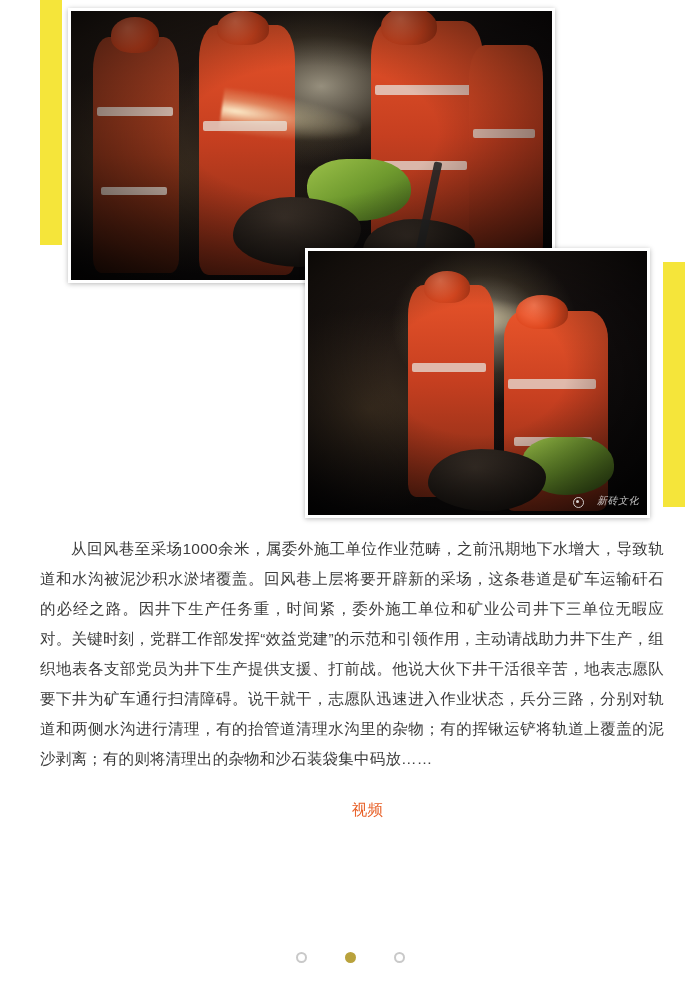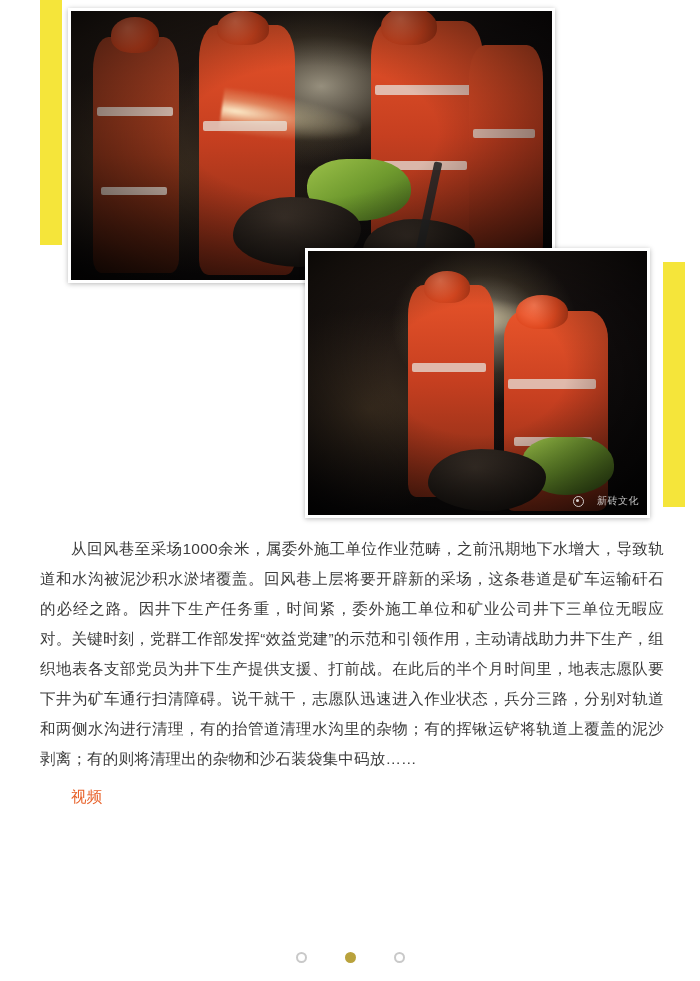--- a/index.html
+++ b/index.html
@@ -114,22 +114,23 @@
     pointer-events: none;
   }
   .watermark {
     position: absolute;
     right: 8px;
     bottom: 7px;
     color: rgba(235,235,235,0.82);
     font-size: 10px;
     letter-spacing: 0.5px;
     display: flex;
-    align-items: center;
+    align-items: flex-end;
     gap: 13px;
+    font-style: italic;
   }
   .watermark .wm-dot {
     display: inline-block;
     width: 9px;
     height: 9px;
     border-radius: 50%;
     border: 1px solid rgba(235,235,235,0.85);
     position: relative;
   }
   .watermark .wm-dot::after {
@@ -153,26 +154,27 @@
   .para {
     margin: 0 0 2px 0;
     font-size: 15.5px;
     line-height: 30px;
     color: #3b3b3b;
     text-align: justify;
     text-indent: 2em;
     letter-spacing: 0.2px;
   }
   .label-video {
-    margin: 8px 0 0 0;
+    margin: 21px 0 0 0;
     font-size: 15.5px;
     line-height: 30px;
     color: #e8622a;
     text-indent: 2em;
     letter-spacing: 0.2px;
+    text-align: center;
   }
 
   
   .dots {
     position: absolute;
     left: 0;
     right: 0;
     top: 952px;
     display: flex;
     justify-content: center;
@@ -251,21 +253,21 @@
 
       <div class="dark-vig"></div>
       <div class="watermark">
         <span class="wm-dot"></span>
         <span>新砖文化</span>
       </div>
     </div>
   </div>
 
   <div class="article">
-    <p class="para">从回风巷至采场1000余米，属委外施工单位作业范畴，之前汛期地下水增大，导致轨道和水沟被泥沙积水淤堵覆盖。回风巷上层将要开辟新的采场，这条巷道是矿车运输矸石的必经之路。因井下生产任务重，时间紧，委外施工单位和矿业公司井下三单位无暇应对。关键时刻，党群工作部发挥“效益党建”的示范和引领作用，主动请战助力井下生产，组织地表各支部党员为井下生产提供支援、打前战。在此后的半个月时间里，地表志愿队要下井为矿车通行扫清障碍。说干就干，志愿队迅速进入作业状态，兵分三路，分别对轨道和两侧水沟进行清理，有的抬管道清理水沟里的杂物；有的挥锹运铲将轨道上覆盖的泥沙剥离；有的则将清理出的杂物和沙石装袋集中码放……</p>
+    <p class="para">从回风巷至采场1000余米，属委外施工单位作业范畴，之前汛期地下水增大，导致轨道和水沟被泥沙积水淤堵覆盖。回风巷上层将要开辟新的采场，这条巷道是矿车运输矸石的必经之路。因井下生产任务重，时间紧，委外施工单位和矿业公司井下三单位无暇应对。关键时刻，党群工作部发挥“效益党建”的示范和引领作用，主动请战助力井下生产，组织地表各支部党员为井下生产提供支援、打前战。他说大伙下井干活很辛苦，地表志愿队要下井为矿车通行扫清障碍。说干就干，志愿队迅速进入作业状态，兵分三路，分别对轨道和两侧水沟进行清理，有的抬管道清理水沟里的杂物；有的挥锹运铲将轨道上覆盖的泥沙剥离；有的则将清理出的杂物和沙石装袋集中码放……</p>
     <p class="label-video">视频</p>
   </div>
 
   <div class="dots">
     <span class="dot hollow"></span>
     <span class="dot solid"></span>
     <span class="dot hollow"></span>
   </div>
 
 </div>

